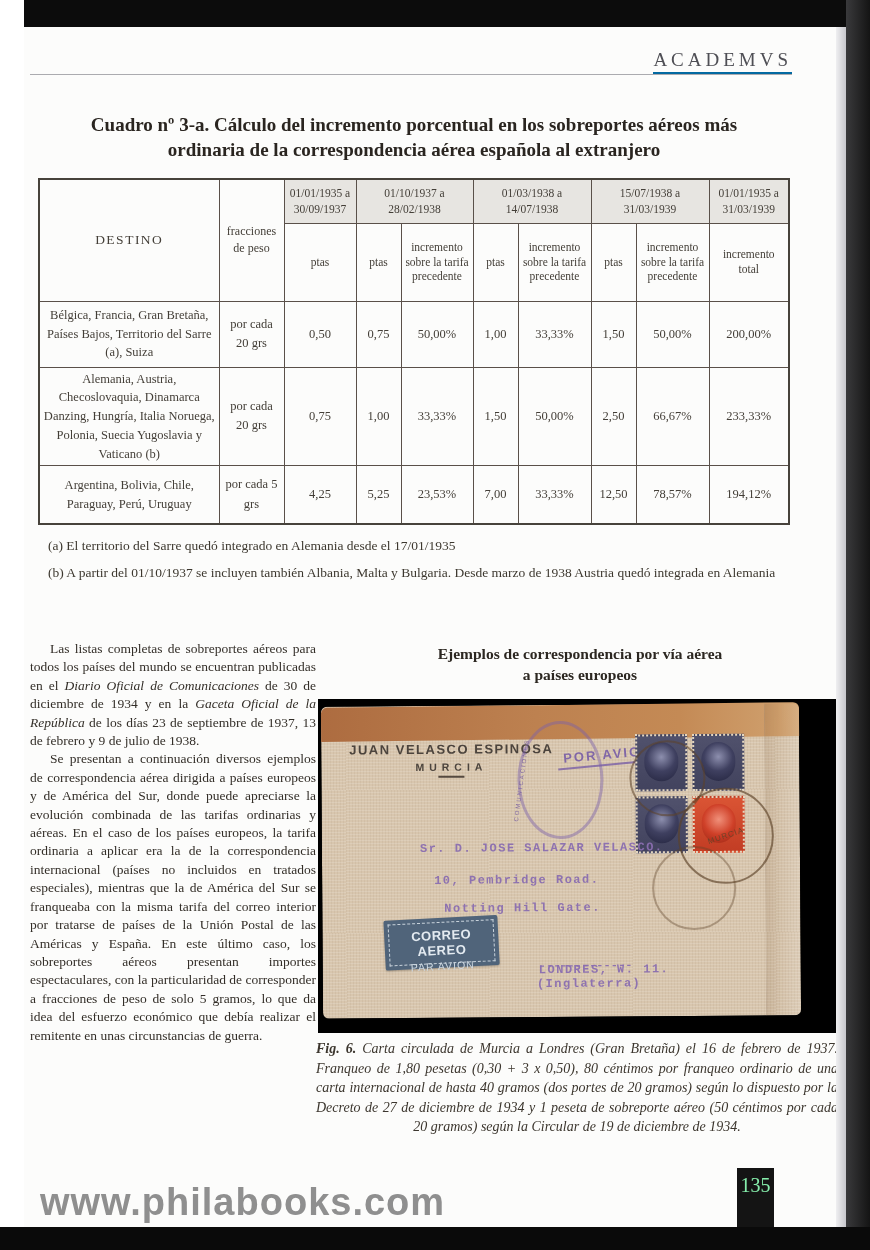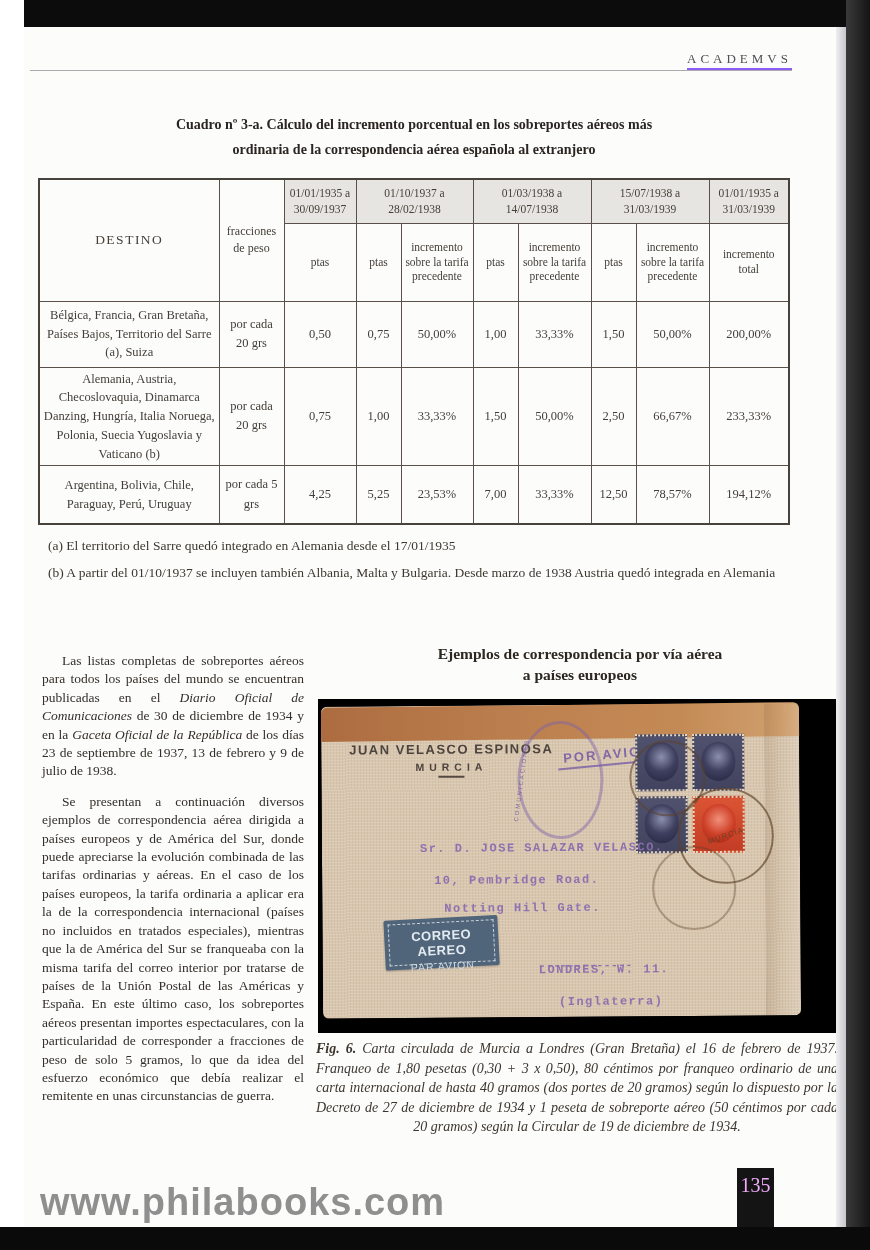--- a/index.html
+++ b/index.html
@@ -10,26 +10,26 @@
   .band-bottom{position:absolute;left:0;top:1227px;width:870px;height:23px;background:#0a0a0a;}
   .edge-light{position:absolute;left:836px;top:27px;width:10px;height:1200px;
               background:linear-gradient(to right,#efeff1,#c7c7cc);}
   .edge-dark{position:absolute;left:846px;top:0;width:24px;height:1250px;
              background:linear-gradient(to right,#3a3a3c,#141414);}
   .page{position:absolute;left:24px;top:27px;width:812px;height:1200px;background:#fcfcfb;}
 
   
   .hdr{position:absolute;left:6px;top:22px;width:762px;border-bottom:1px solid #ababaf;
        text-align:right;padding-bottom:3px;}
-  .brand{font-size:13px;letter-spacing:4px;color:#4f4f55;border-bottom:2px solid #8b5cf6;
+  .brand{font-size:19px;letter-spacing:4px;color:#4f4f55;border-bottom:2px solid #0369a1;
          padding-bottom:2px;}
 
   
   .title{position:absolute;left:30px;top:85px;width:720px;text-align:center;
-         font-weight:bold;font-size:14px;line-height:25px;color:#2a2520;}
+         font-weight:bold;font-size:19px;line-height:25px;color:#2a2520;}
 
   
   table.tariff{position:absolute;left:14px;top:151px;width:750px;border-collapse:collapse;
                border:2px solid #47423b;table-layout:fixed;}
   table.tariff td{border:1.5px solid #5a5049;text-align:center;vertical-align:middle;
                   color:#433e37;padding:2px 3px;overflow:hidden;}
   tr.hA{height:44px;} tr.hB{height:78px;} tr.r1{height:66px;} tr.r2{height:96px;} tr.r3{height:58px;}
   td.date{background:#e7e5e1;font-size:11.5px;line-height:1.4;}
   td.destino-h{font-size:13.5px;letter-spacing:1.5px;}
   td.fracc-h{font-size:12px;line-height:1.4;margin-top:20px;}
@@ -38,21 +38,21 @@
   td.dest{font-size:12px;line-height:1.5;padding:3px 6px;}
   td.fr{font-size:11.5px;line-height:1.55;}
 
   
   .foot{position:absolute;left:4px;top:508px;width:772px;font-size:13.5px;line-height:1.62;color:#3d382f;}
   .foot p{margin:0 0 5px 0;text-indent:20px;}
 
   
   .leftcol{position:absolute;left:6px;top:613px;width:286px;font-size:13.5px;line-height:18.4px;
            text-align:justify;color:#332e28;}
-  .leftcol p{margin:12px;text-indent:20px;}
+  .leftcol p{margin:0;text-indent:20px;}
   .examples-h{position:absolute;left:298px;top:616px;width:516px;text-align:center;
               font-weight:bold;font-size:15.5px;line-height:21px;color:#2c2721;}
 
   
   .photo{position:absolute;left:294px;top:672px;width:520px;height:334px;background:#000000;}
   .envelope{position:absolute;left:4px;top:6px;width:478px;height:312px;border-radius:6px;
             transform:rotate(-0.4deg);
             background:
               repeating-linear-gradient(0deg,rgba(255,255,255,.14) 0 1px,transparent 1px 3px),
               repeating-linear-gradient(90deg,rgba(120,90,60,.07) 0 1px,transparent 1px 3px),
@@ -89,39 +89,39 @@
   .pm{position:absolute;border-radius:50%;border:2px solid rgba(92,66,40,.55);}
   .pm1{left:308px;top:36px;width:72px;height:72px;}
   .pm2{left:356px;top:84px;width:92px;height:92px;border-color:rgba(92,66,40,.65);}
   .pm3{left:330px;top:142px;width:80px;height:80px;border-color:rgba(92,66,40,.38);}
   .pm-text{position:absolute;left:50%;top:50%;transform:translate(-50%,-50%) rotate(-18deg);
            font-family:"Liberation Sans",sans-serif;font-size:8px;letter-spacing:1px;
            color:rgba(92,66,40,.8);}
   .typed{position:absolute;font-family:"Liberation Mono",monospace;font-size:12px;font-weight:bold;
          letter-spacing:1.5px;color:rgba(138,110,176,.95);white-space:nowrap;}
   .a1{left:98px;top:136px;} .a2{left:112px;top:168px;} .a3{left:122px;top:196px;}
-  .acity{left:216px;top:258px;} .adash{left:216px;top:254px;letter-spacing:0;} .acountry{left:236px;top:272px;margin-top:18px;}
+  .acity{left:216px;top:258px;} .adash{left:216px;top:254px;letter-spacing:0;} .acountry{left:214px;top:272px;}
   .etiquette{position:absolute;left:62px;top:212px;width:114px;height:50px;background:#50647a;
              transform:rotate(-2.5deg);border-radius:2px;box-shadow:0 1px 2px rgba(0,0,0,.25);}
   .et-inner{position:absolute;inset:4px;border:1px dashed #c8d2db;text-align:center;
             font-family:"Liberation Sans",sans-serif;color:#e4ebf1;}
   .et1{font-size:13px;font-weight:bold;letter-spacing:.5px;margin-top:5px;}
   .et2{font-size:10.5px;letter-spacing:1px;color:#cdd8e1;margin-top:2px;}
 
   
   .caption{position:absolute;left:292px;top:1012px;width:522px;font-style:italic;font-size:14px;
            line-height:19.5px;color:#3c362e;text-align:justify;text-align-last:center;}
   .caption .figlabel{font-weight:bold;}
 
   
   .watermark{position:absolute;left:16px;top:1154px;width:830px;text-align:left;
              font-family:"Liberation Sans",sans-serif;font-weight:bold;font-size:38px;
              color:#8f8f8f;letter-spacing:1px;}
   .pagenum{position:absolute;left:713px;top:1141px;width:37px;height:60px;background:#141414;
-           color:#f0abfc;text-align:center;font-size:20px;padding-top:6px;box-sizing:border-box;}
+           color:#86efac;text-align:center;font-size:20px;padding-top:6px;box-sizing:border-box;}
 </style>
 </head>
 <body>
 
 <div class="scan">
   <div class="page">
 
     <div class="hdr">
       <span class="brand">ACADEMVS</span>
     </div>

